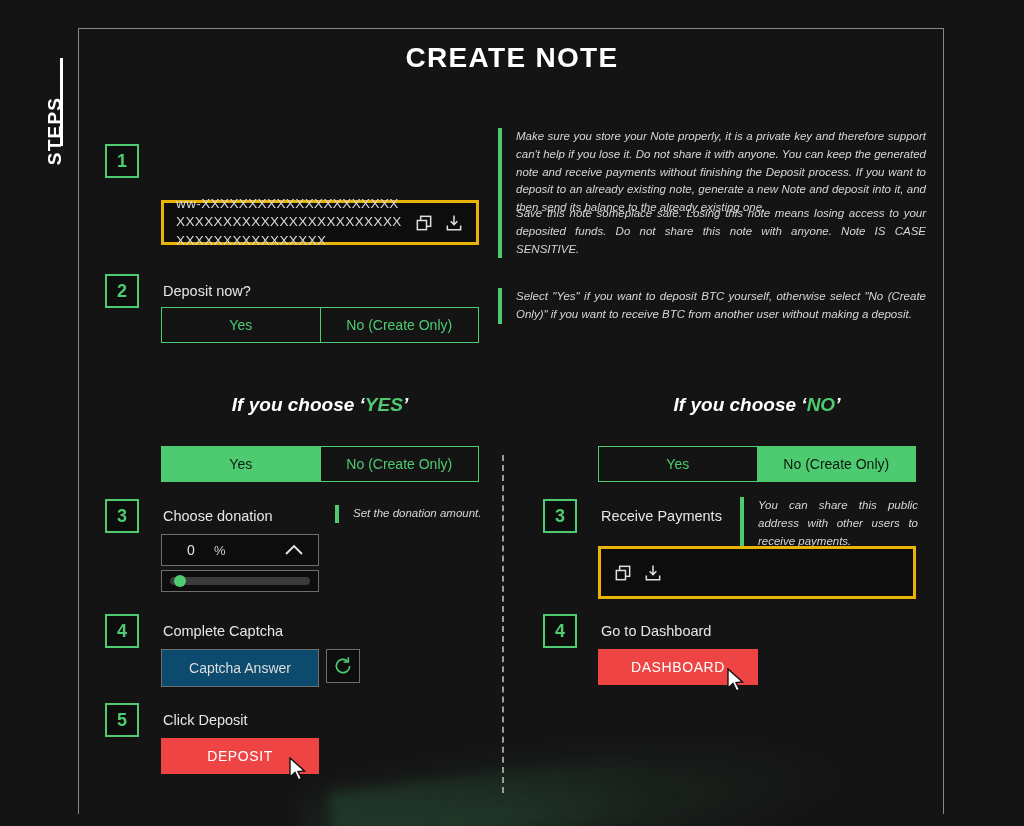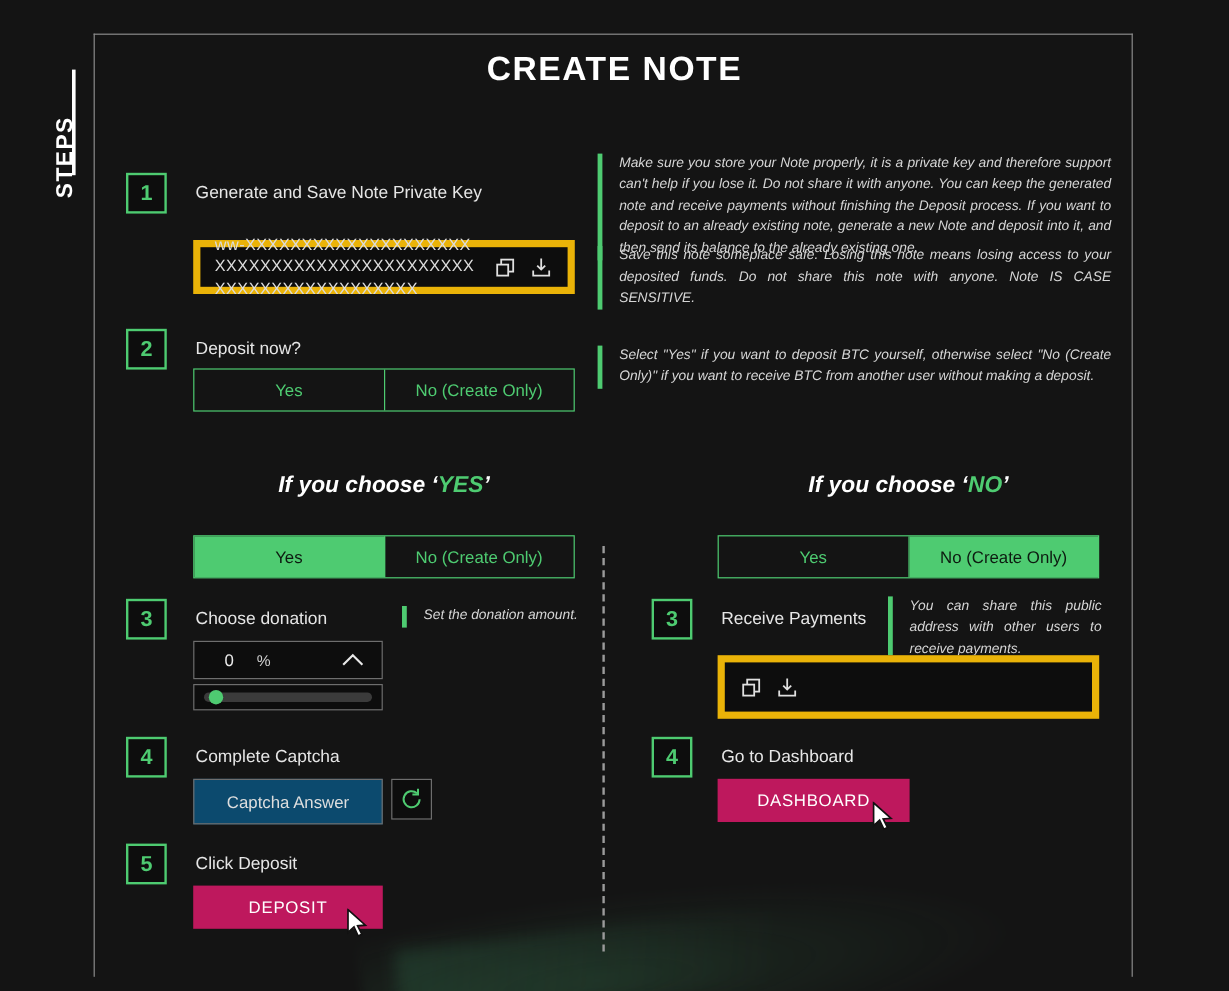--- a/index.html
+++ b/index.html
@@ -75,21 +75,21 @@
     display:flex;align-items:center;justify-content:center;
     box-sizing:border-box;
     flex:none;
   }
   .steplabel{
     font-size:14.5px;color:#e6e6e6;font-weight:400;
   }
   .steprow{display:flex;align-items:center;gap:24px;}
 
   .notebox{
-    border:6px solid #eab308;
+    border:3px solid #eab308;
     background:#0d0d0d;
     box-sizing:border-box;
     display:flex;align-items:center;
     padding:8px 12px;
     gap:10px;
   }
   .notetext{
     font-size:13.5px;color:#dcdcdc;
     letter-spacing:.4px;line-height:1.35;
     word-break:break-all;flex:1;
@@ -149,21 +149,21 @@
   .inputbox{
     border:1px solid #6e6e6e;background:#0c4a6e;
     padding:10px 0;text-align:center;font-size:14px;color:#dedede;
     box-sizing:border-box;
   }
   .refreshbtn{
     width:34px;height:34px;border:1px solid #6e6e6e;background:#0d0d0d;
     display:flex;align-items:center;justify-content:center;box-sizing:border-box;
   }
   .cta{
-    background:#be185d;color:#ffffff;
+    background:#ef4444;color:#ffffff;
     text-align:center;font-size:14px;letter-spacing:.6px;
     padding:10px 12px;box-sizing:border-box;cursor:pointer;
   }
 
   .cursor{position:absolute;width:20px;height:26px;pointer-events:none;}
 
   
   .abs{position:absolute;}
 </style>
 </head>
@@ -176,21 +176,20 @@
   <div class="steps-line"></div>
   <div class="steps-text">STEPS</div>
 </div>
 
 <div class="panel"></div>
 
 <div class="title">CREATE NOTE</div>
 
 <div class="abs steprow" style="left:105px;top:144px;">
   <div class="stepbox">1</div>
-  <div class="steplabel">Generate and Save Note Private Key</div>
 </div>
 
 <div class="abs notebox" style="left:161px;top:200px;width:318px;height:45px;">
   <div class="notetext">ww-XXXXXXXXXXXXXXXXXXXXXXXXXXXXXXXXXXXXXXXXXXXXXXXXXXXXXXXXXXXXX</div>
   <svg class="iconbtn" viewBox="0 0 24 24">
     <rect x="8" y="4" width="12" height="12" fill="none" stroke="#e0e0e0" stroke-width="1.8"></rect>
     <rect x="4" y="9" width="11" height="11" fill="#0d0d0d" stroke="#e0e0e0" stroke-width="1.8"></rect>
   </svg>
   <svg class="iconbtn" viewBox="0 0 24 24">
     <path d="M12 3 v10 M8 10 l4 4 4-4" fill="none" stroke="#e0e0e0" stroke-width="1.8"></path>

